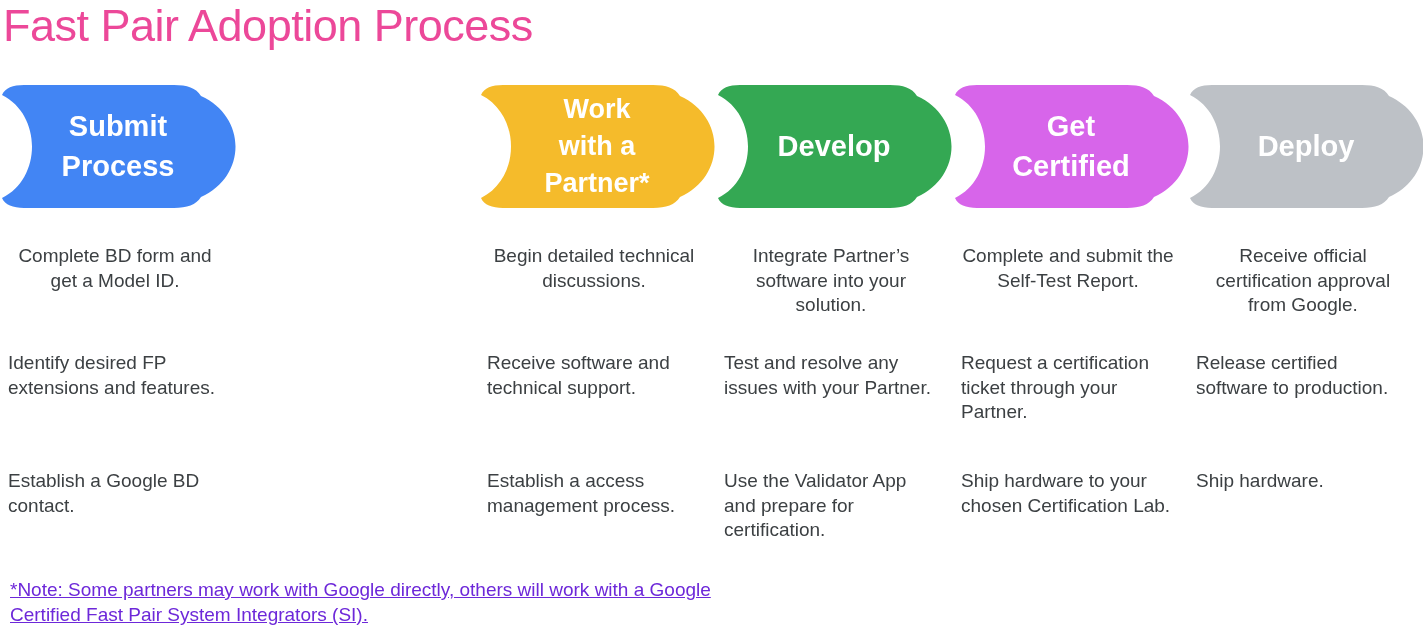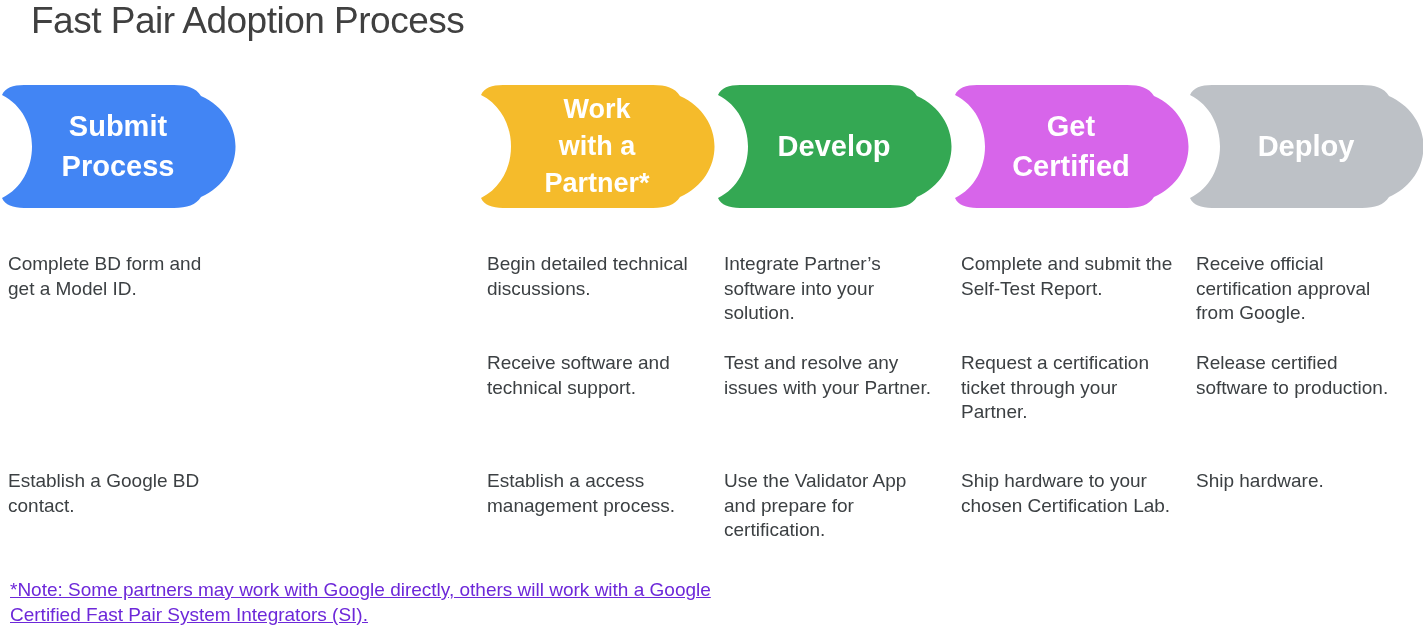--- a/index.html
+++ b/index.html
@@ -13,26 +13,25 @@
   }
   .canvas {
     position: relative;
     width: 1423px;
     height: 632px;
   }
   .title {
     position: absolute;
     left: 3px;
     top: 0px;
-    font-size: 37px;
+    font-size: 45px;
     font-weight: 400;
     letter-spacing: -0.5px;
-    color: #404040;
+    color: #ec4899;
     white-space: nowrap;
-    margin-left: 28px;
   }
   .stage {
     position: absolute;
     top: 0;
     width: 237px;
     height: 632px;
   }
   .stage .shape {
     position: absolute;
     left: 0;
@@ -60,21 +59,21 @@
   }
   .item {
     position: absolute;
     left: 8px;
     width: 214px;
     margin: 0;
     font-size: 19px;
     line-height: 1.29;
     color: #3c4043;
   }
-  .item.r1 { top: 252px; }
+  .item.r1 { top: 244px; text-align: center; }
   .item.r2 { top: 351px; }
   .item.r3 { top: 469px; }
   .note {
     position: absolute;
     left: 10px;
     top: 577px;
     width: 702px;
     font-size: 19px;
     line-height: 1.33;
     color: #6d28d9;
@@ -88,20 +87,21 @@
 
   <div class="title">Fast Pair Adoption Process</div>
 
   <div class="stage" style="left:0px">
     <svg class="shape" viewBox="0 0 236 124" preserveAspectRatio="none">
       <path d="M 24 0 L 174 0 C 187 0 196 3 201 11 C 247 32 247 92 201 113 C 196 121 187 124 174 124 L 24 124 C 13 124 5 121 2 114 C 42 94 42 30 2 10 C 5 3 13 0 24 0 Z" fill="#4285F4"></path>
     </svg>
     <div class="label">Submit
 Process</div>
     <p class="item r1">Complete BD form and get a Model ID.</p>
+    <p class="item r2">Identify desired FP extensions and features.</p>
     <p class="item r3">Establish a Google BD contact.</p>
   </div>
 
 
   <div class="stage" style="left:479px">
     <svg class="shape" viewBox="0 0 236 124" preserveAspectRatio="none">
       <path d="M 24 0 L 174 0 C 187 0 196 3 201 11 C 247 32 247 92 201 113 C 196 121 187 124 174 124 L 24 124 C 13 124 5 121 2 114 C 42 94 42 30 2 10 C 5 3 13 0 24 0 Z" fill="#F5BB2B"></path>
     </svg>
     <div class="label" style="font-size:27px">Work
 with a

